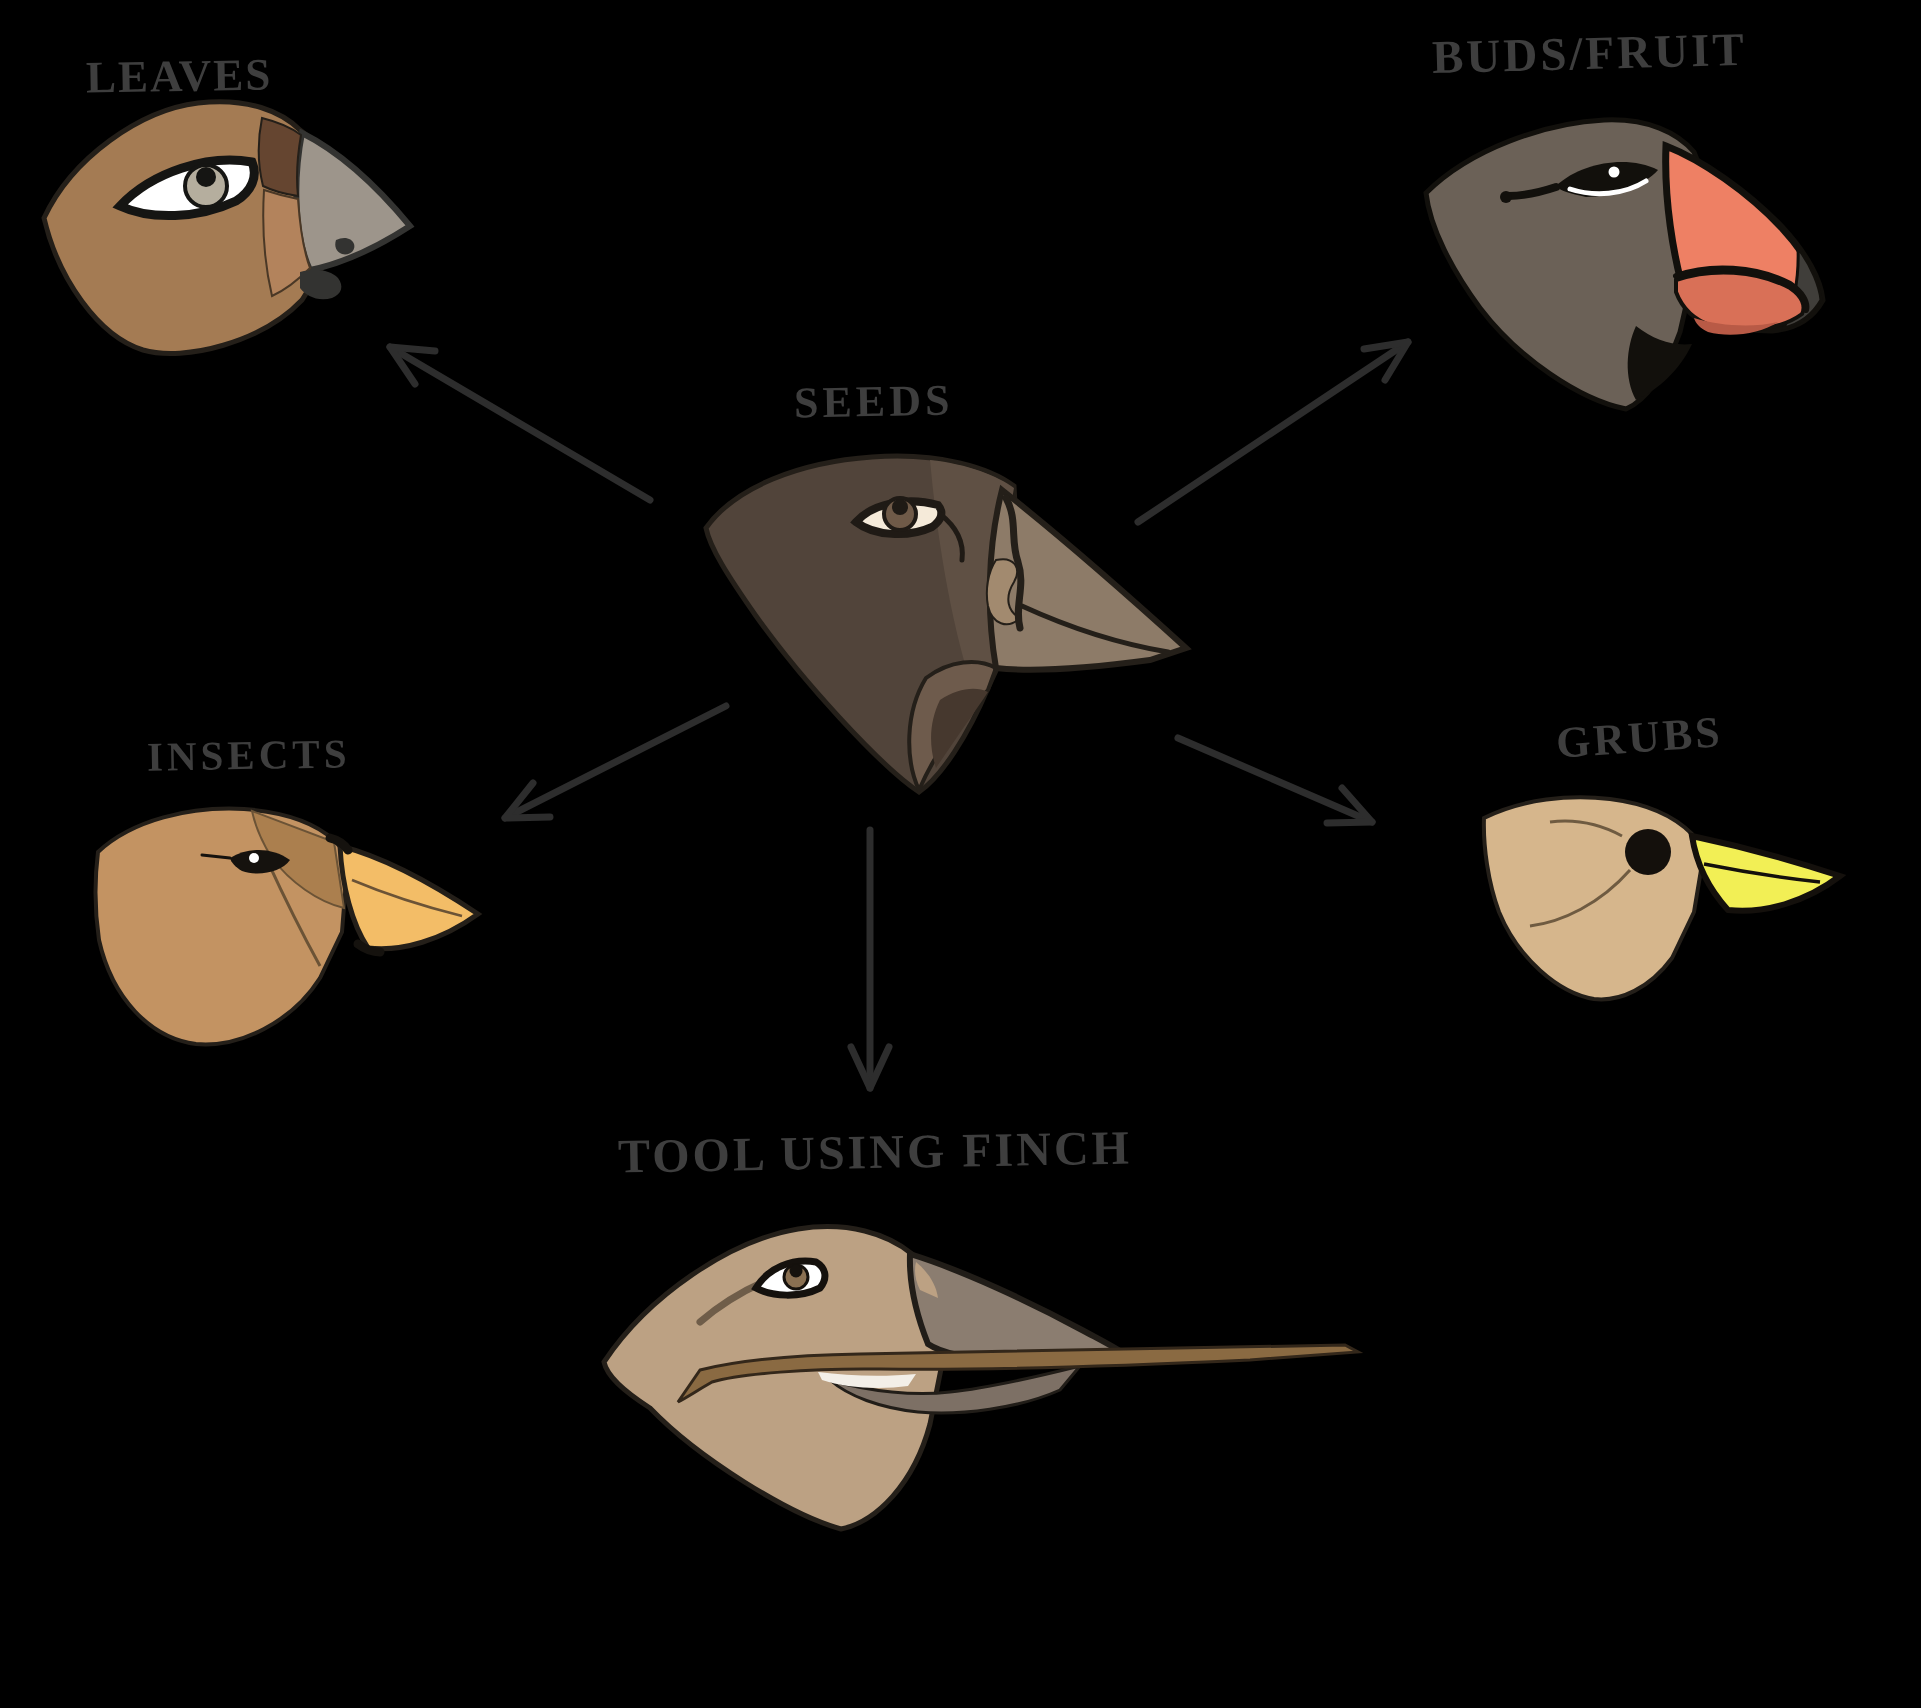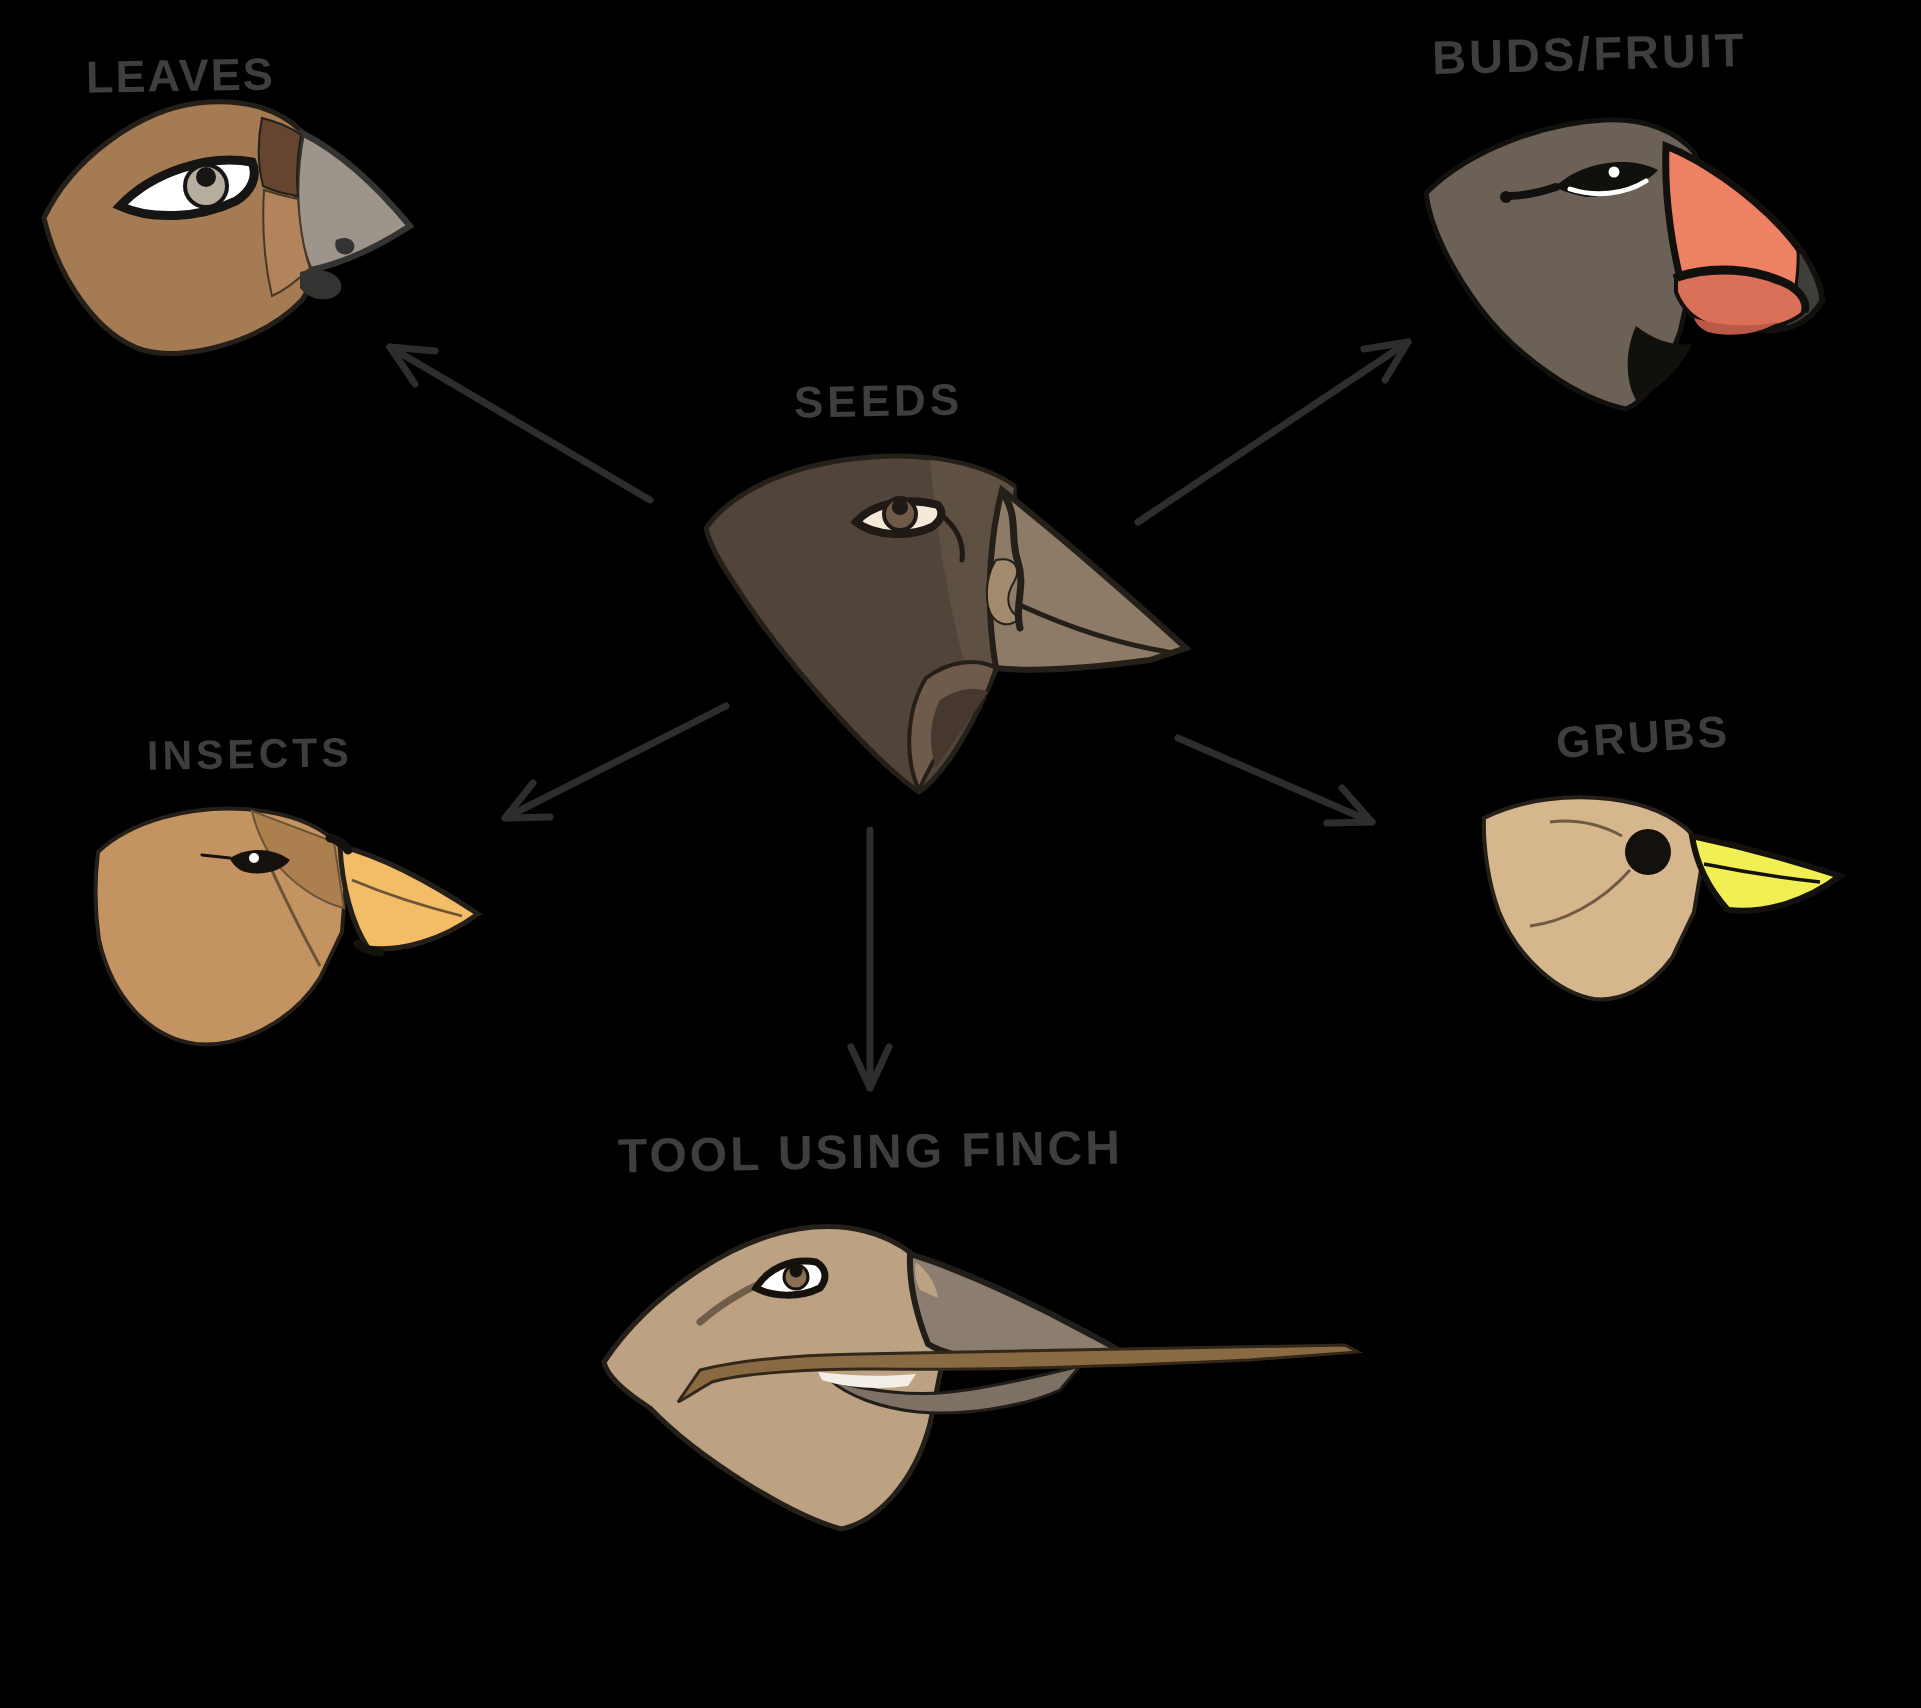--- a/index.html
+++ b/index.html
@@ -1,21 +1,21 @@
 <!DOCTYPE html>
 <html style="--bg: #000000; --label_text: #3e3e3e; --arrow: #2d2d2d; --outline: #241f19; --seeds_head: #51443a; --seeds_face: #5f5044; --seeds_beak: #8d7b68; --seeds_beak_swirl: #a28a6f; --seeds_chin: #6e5b4c; --seeds_chin_dark: #46382e; --seeds_eye_sclera: #f5ead9; --seeds_eye_iris: #6f5a48; --leaves_head: #a47b53; --leaves_cheek: #b3835c; --leaves_patch: #654530; --leaves_beak: #9d958b; --leaves_iris: #b5ae9e; --leaves_ink: #333331; --buds_head: #6b6157; --buds_beak: #ee8064; --buds_lip: #d97057; --buds_mouth: #b85a46; --buds_shadow: #403e3a; --buds_ink: #12100c; --insects_head: #c39362; --insects_cheek: #ab7f4e; --insects_beak: #f3bd67; --insects_line: #6b5336; --insects_ink: #15120e; --grubs_head: #d6b68c; --grubs_beak: #f2ef55; --grubs_line: #6f5b41; --grubs_ink: #14100c; --tool_head: #bca183; --tool_beak: #8b7d70; --tool_beak_lower: #7d7065; --tool_stick: #8a6a42; --tool_stick_edge: #33271a; --tool_mouth_white: #f3efe8; --tool_brow: #6f5d49; --tool_ink: #15110d;"><head>
 <meta charset="utf-8">
 <style>
   html,body{margin:0;padding:0;background:#000;}
   .stage{
     position:relative;
     width:1921px;height:1708px;
     background:var(--bg,#000);
     overflow:hidden;
-    font-family:Liberation Sans, sans-serif;
+    font-family:Liberation Serif, serif;
   }
   .stage svg{position:absolute;left:0;top:0;}
   .lbl{
     position:absolute;
     color:var(--label_text,#3e3e3e);
     font-weight:700;
     letter-spacing:2px;
     white-space:nowrap;
     user-select:none;
   }

